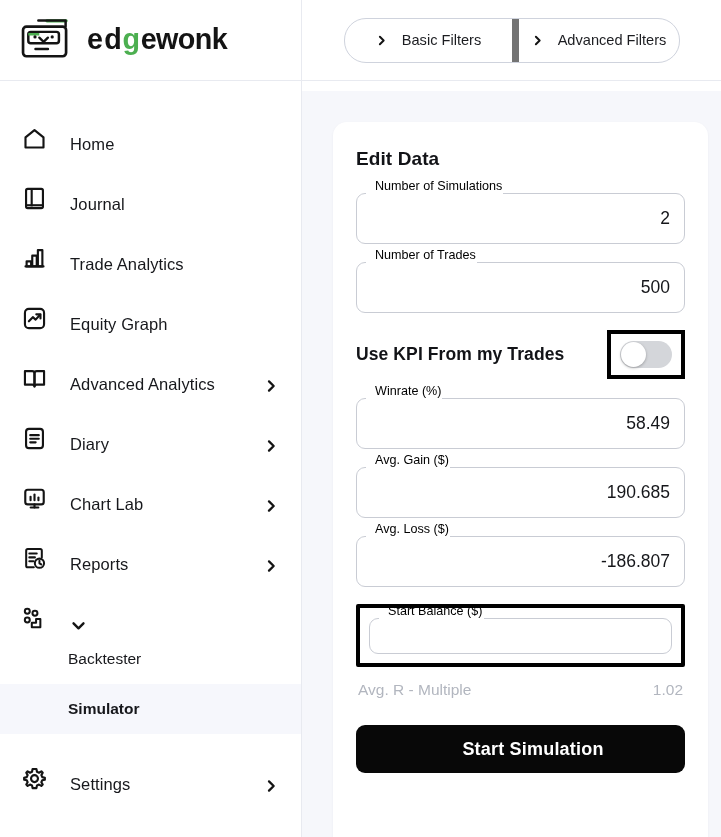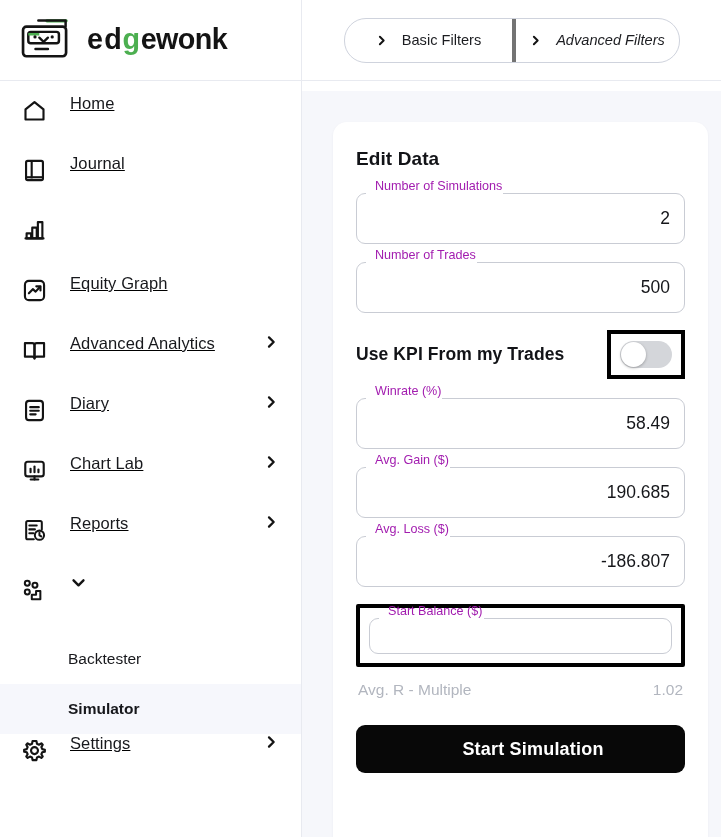--- a/index.html
+++ b/index.html
@@ -25,25 +25,24 @@
     display: flex; align-items: center;
     padding-left: 18px; gap: 13px;
     border-bottom: 1px solid #e8eaf0;
   }
   .logo-mark { width: 56px; height: 44px; flex: 0 0 56px; }
   .logo-text { display: block; }
 
   .nav { flex: 1 1 auto; padding-top: 13px; }
   .nav-item {
     height: 60px;
-    display: flex; align-items: flex-start;
+    display: flex; align-items: flex-end;
     padding: 0 22px 0 18px;
     cursor: pointer;
     position: relative;
-    text-decoration: underline;
   }
   .nav-item .ic {
     width: 32px; height: 32px; flex: 0 0 32px;
     display: flex; align-items: center; justify-content: center;
     margin-right: 20px;
   }
   .nav-item .lbl {
     font-size: 16.5px; color: #17181c; letter-spacing: .1px;
     flex: 1 1 auto; white-space: nowrap;
   }
@@ -87,21 +86,21 @@
   }
   .filter-btn {
     flex: 1 1 50%;
     display: flex; align-items: center; justify-content: center;
     gap: 14px;
     font-size: 14.6px; color: #1c1d21;
     cursor: pointer; background: transparent;
     border: none; font-family: inherit;
     white-space: nowrap;
   }
-  .filter-btn + .filter-btn { border-left: 4px solid #737373; font-style: italic; }
+  .filter-btn + .filter-btn { border-left: 7px solid #737373; }
   .filter-btn .chev { display: flex; align-items: center; }
 
   .content {
     flex: 1 1 auto;
     background: #f6f7fb;
     padding: 31px 14px 0 31px;
     overflow: hidden;
   }
   .card {
     background: #ffffff;
@@ -137,21 +136,21 @@
     padding: 0 5px;
     color: transparent;
     visibility: hidden;
     max-width: 1000px;
     white-space: nowrap;
   }
   .field .flabel {
     position: absolute;
     top: -13px; left: 14px;
     font-size: 12.6px;
-    color: #a21caf;
+    color: #000000;
     background: transparent;
     padding: 0 5px;
     white-space: nowrap;
     z-index: 2;
   }
   .field .fvalue {
     position: absolute;
     right: 15px; top: 50%;
     transform: translateY(-50%);
     font-size: 17.5px;
@@ -285,20 +284,21 @@
 
       <div class="nav-item">
         <span class="ic">
           <svg width="27" height="27" viewBox="0 0 24 24" fill="none" stroke="#141414" stroke-width="1.9" stroke-linejoin="round" stroke-linecap="round">
             <path d="M4 19 L20 19"></path>
             <rect x="5" y="14.5" width="4" height="4.5"></rect>
             <rect x="10" y="9.5" width="4" height="9.5"></rect>
             <rect x="15" y="4.5" width="4" height="14.5"></rect>
           </svg>
         </span>
+        <span class="lbl">Trade Analytics</span>
       </div>
 
       <div class="nav-item">
         <span class="ic">
           <svg width="27" height="27" viewBox="0 0 24 24" fill="none" stroke="#141414" stroke-width="1.9" stroke-linejoin="round" stroke-linecap="round">
             <rect x="3.5" y="3.5" width="17" height="17" rx="3.5"></rect>
             <path d="M7 14.5 L10.5 10.8 L13 13 L17 8.6"></path>
             <path d="M13.6 8.3 L17.3 8.3 L17.3 12"></path>
           </svg>
         </span>

